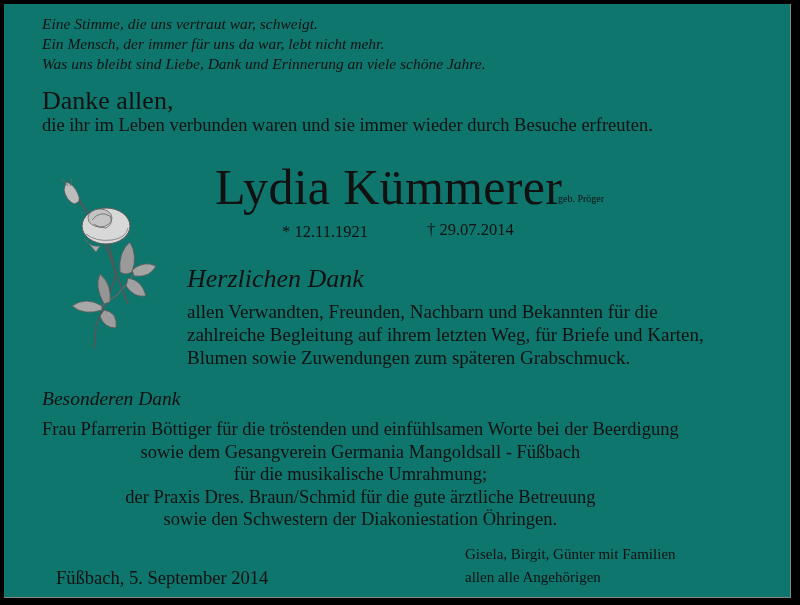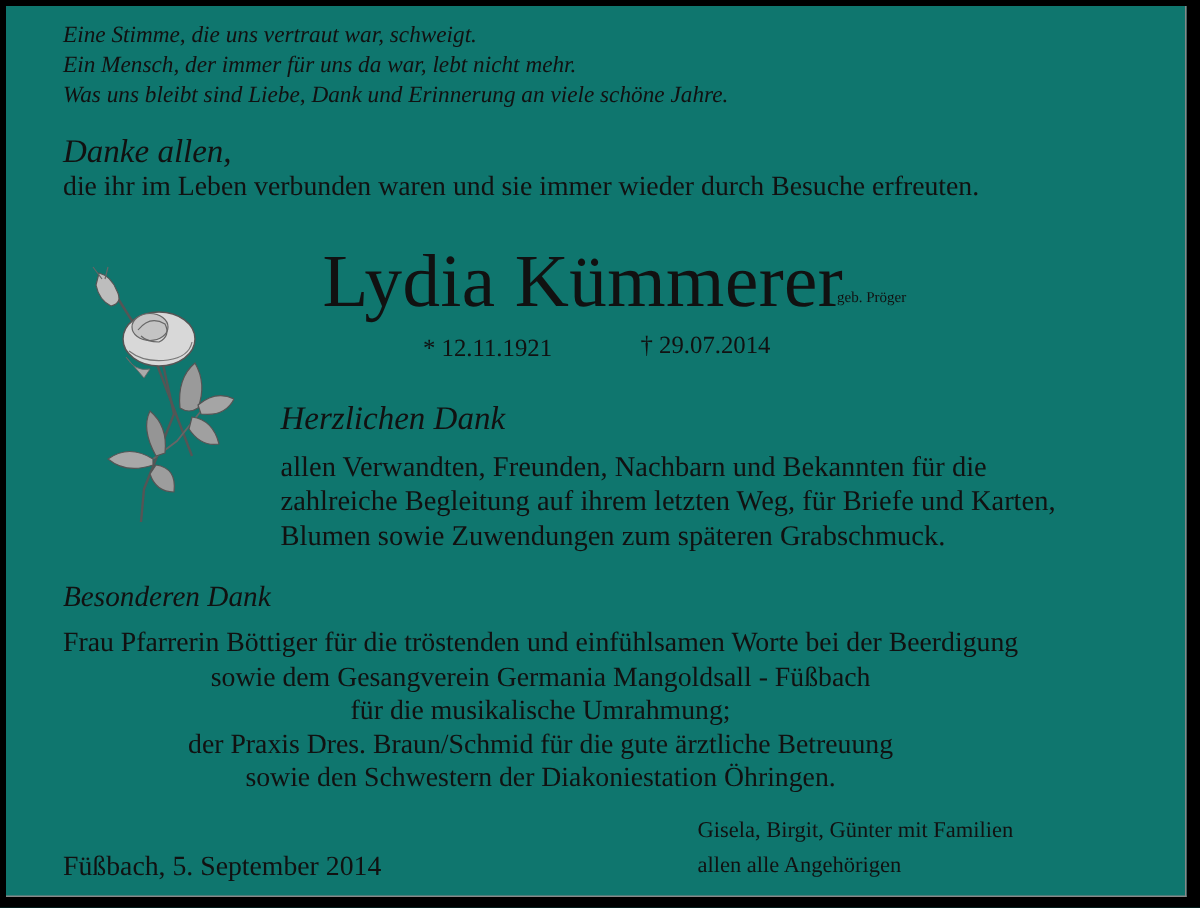--- a/index.html
+++ b/index.html
@@ -28,22 +28,21 @@
     .abs { position: absolute; white-space: nowrap; }
     .poem {
       left: 38px; top: 10px;
       font-style: italic;
       font-size: 15.5px;
       line-height: 20px;
     }
     .poem div { white-space: nowrap; }
     .danke-allen-title {
       left: 38px; top: 84px;
-      font-style: italic;
-      font-size: 22px;
+      font-size: 26px;
       line-height: 26px;
     }
     .danke-allen-body {
       left: 38px; top: 110px;
       font-size: 18.5px;
       line-height: 22px;
     }
     .name {
       left: 211px; top: 155px;
       font-size: 50px;
@@ -61,21 +60,21 @@
       line-height: 20px;
     }
     .died {
       left: 423px; top: 216px;
       font-size: 16.5px;
       line-height: 20px;
     }
     .herzlich-title {
       left: 183px; top: 262px;
       font-style: italic;
-      font-size: 22px;
+      font-size: 26px;
       line-height: 26px;
     }
     .herzlich-body {
       left: 183px; top: 296px;
       font-size: 19px;
       line-height: 23px;
     }
     .herzlich-body div { white-space: nowrap; }
     .besonder-title {
       left: 38px; top: 383px;
@@ -84,21 +83,21 @@
       line-height: 24px;
     }
     .besonder-body {
       left: 38px; top: 414px;
       font-size: 18.5px;
       line-height: 22.5px;
       text-align: center;
     }
     .besonder-body div { white-space: nowrap; }
     .place-date {
-      left: 38px; top: 563px;
+      left: 52px; top: 563px;
       font-size: 18.5px;
       line-height: 22px;
     }
     .signature {
       left: 461px; top: 539px;
       font-size: 15px;
       line-height: 22.5px;
     }
     .signature div { white-space: nowrap; }
     .rose {

